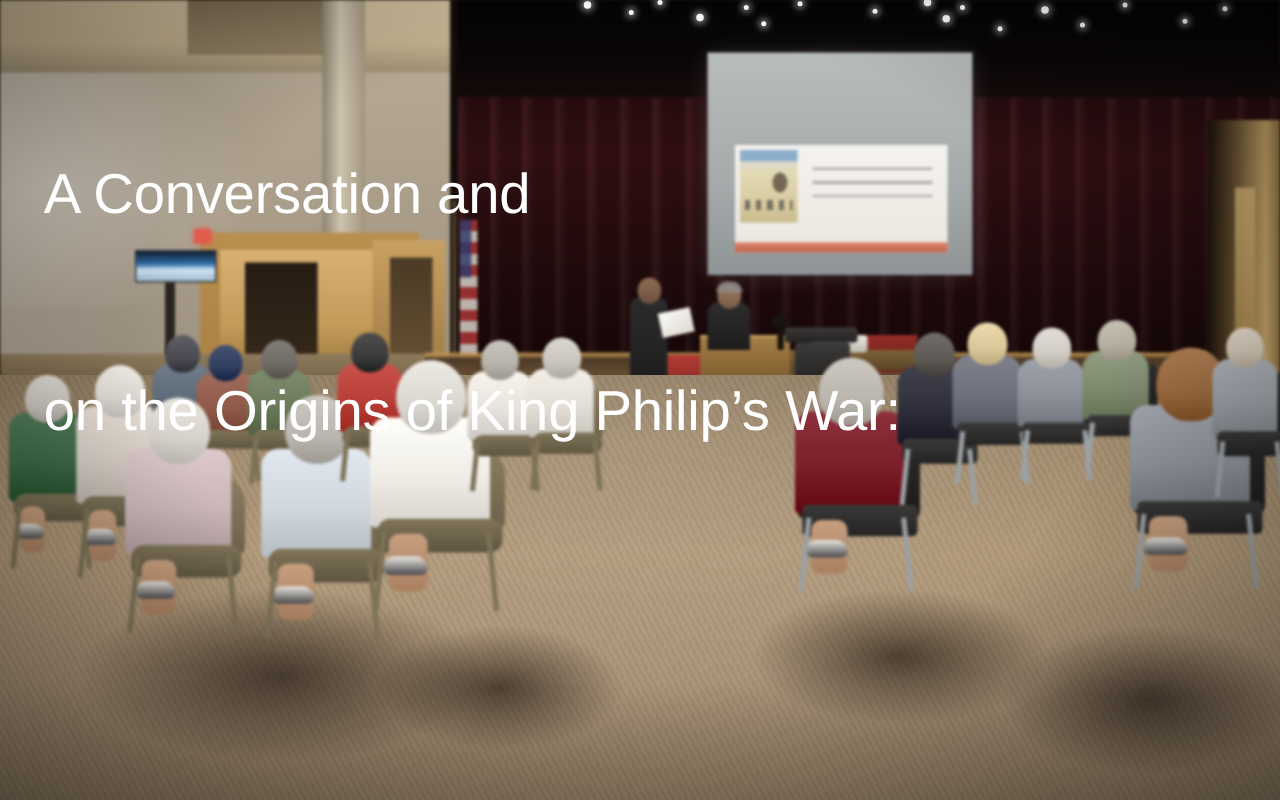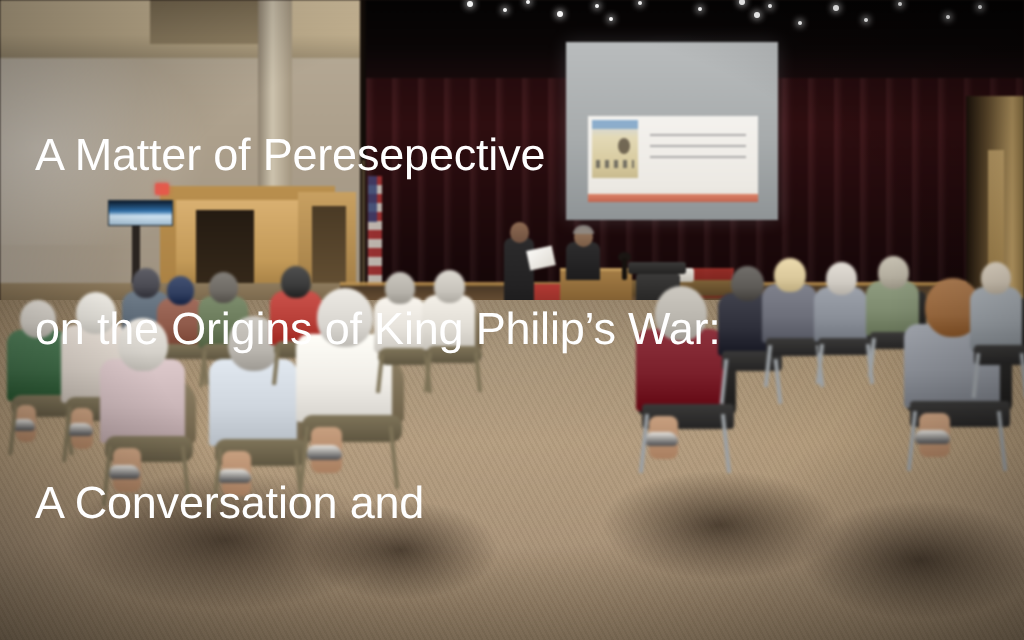--- a/index.html
+++ b/index.html
@@ -584,19 +584,18 @@
             <div class="layer chair-leg-grey" style="left: 6px; top: 91px; height: 45px; transform: rotate(6deg);"></div>
             <div class="layer chair-leg-grey" style="left: 54px; top: 91px; height: 45px; transform: rotate(-6deg);"></div>
           </div>
         </div>
     </div>
 
     <div class="layer vignette"></div>
   </div>
 
   <div class="layer" id="title">
-    <div>A Matter of Peresepective</div>
+    <div>A Conversation and</div>
     <div>on the Origins of King Philip’s War:</div>
-    <div>A Conversation and</div>
     
   </div>
 
 </div>
 
 </body></html>

